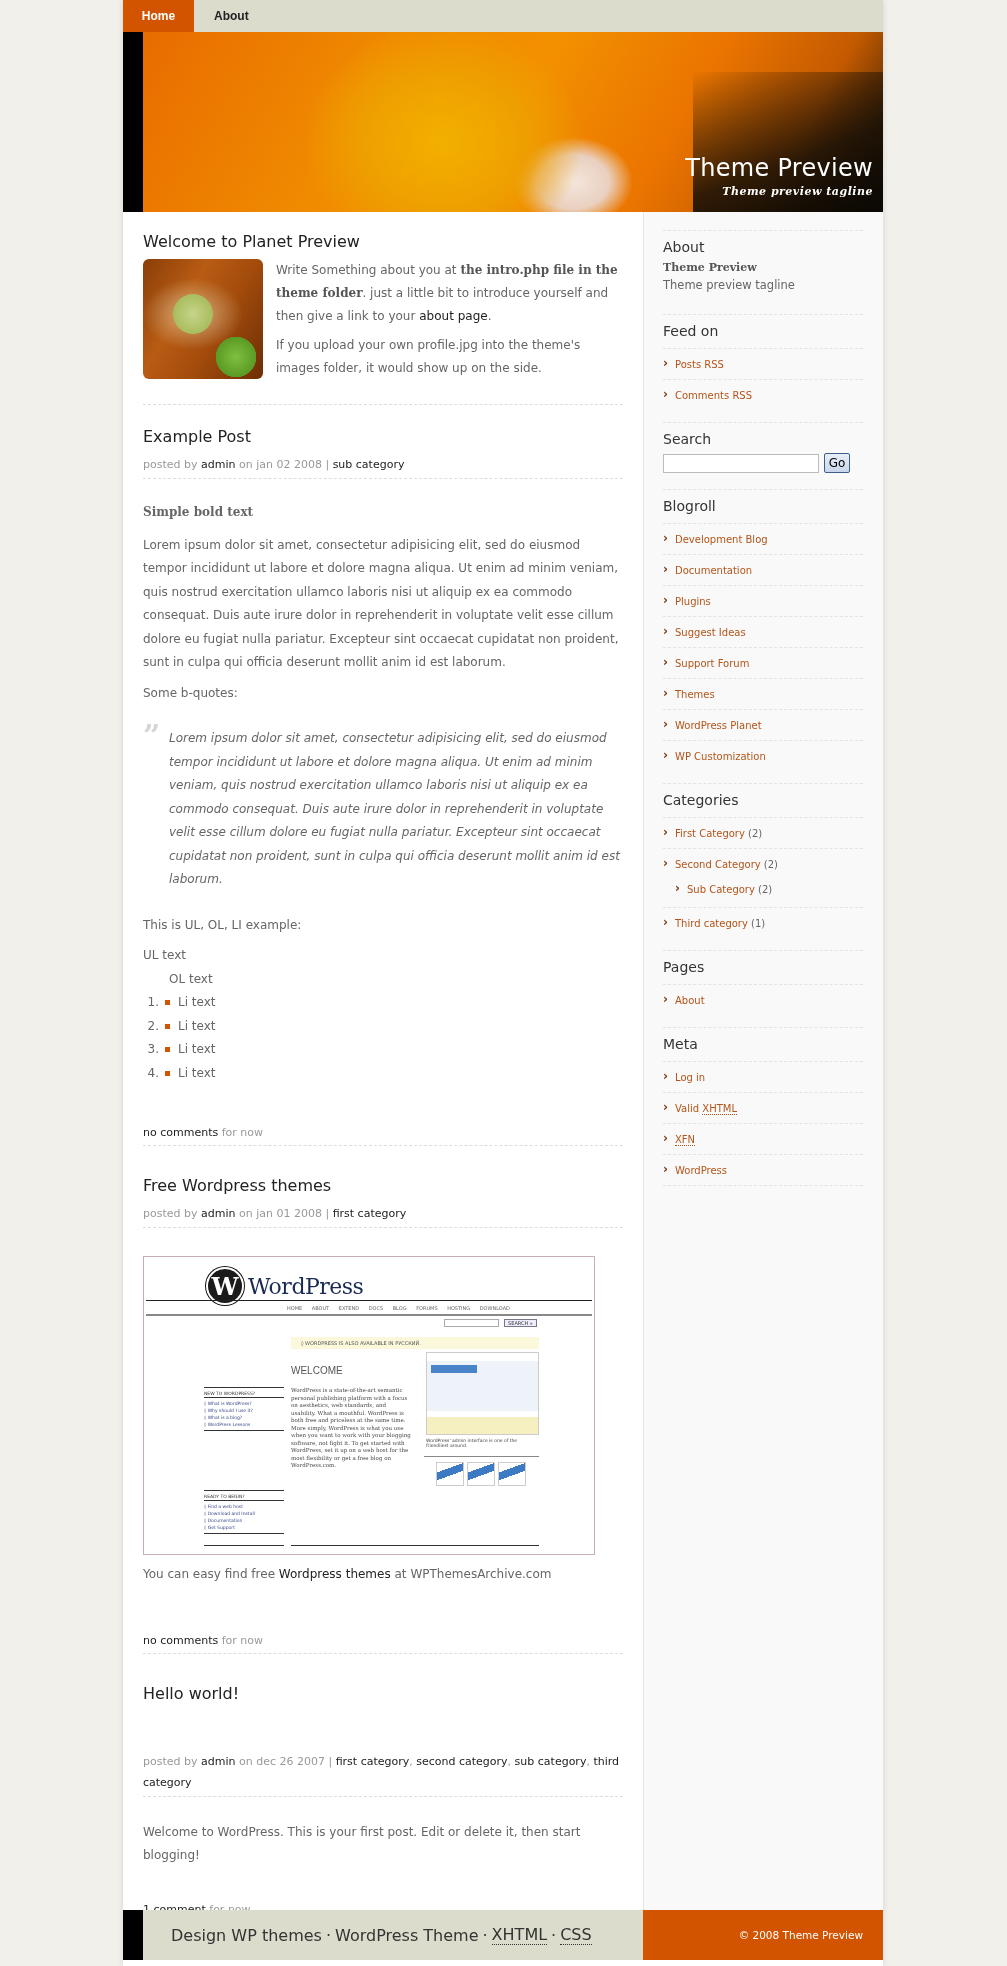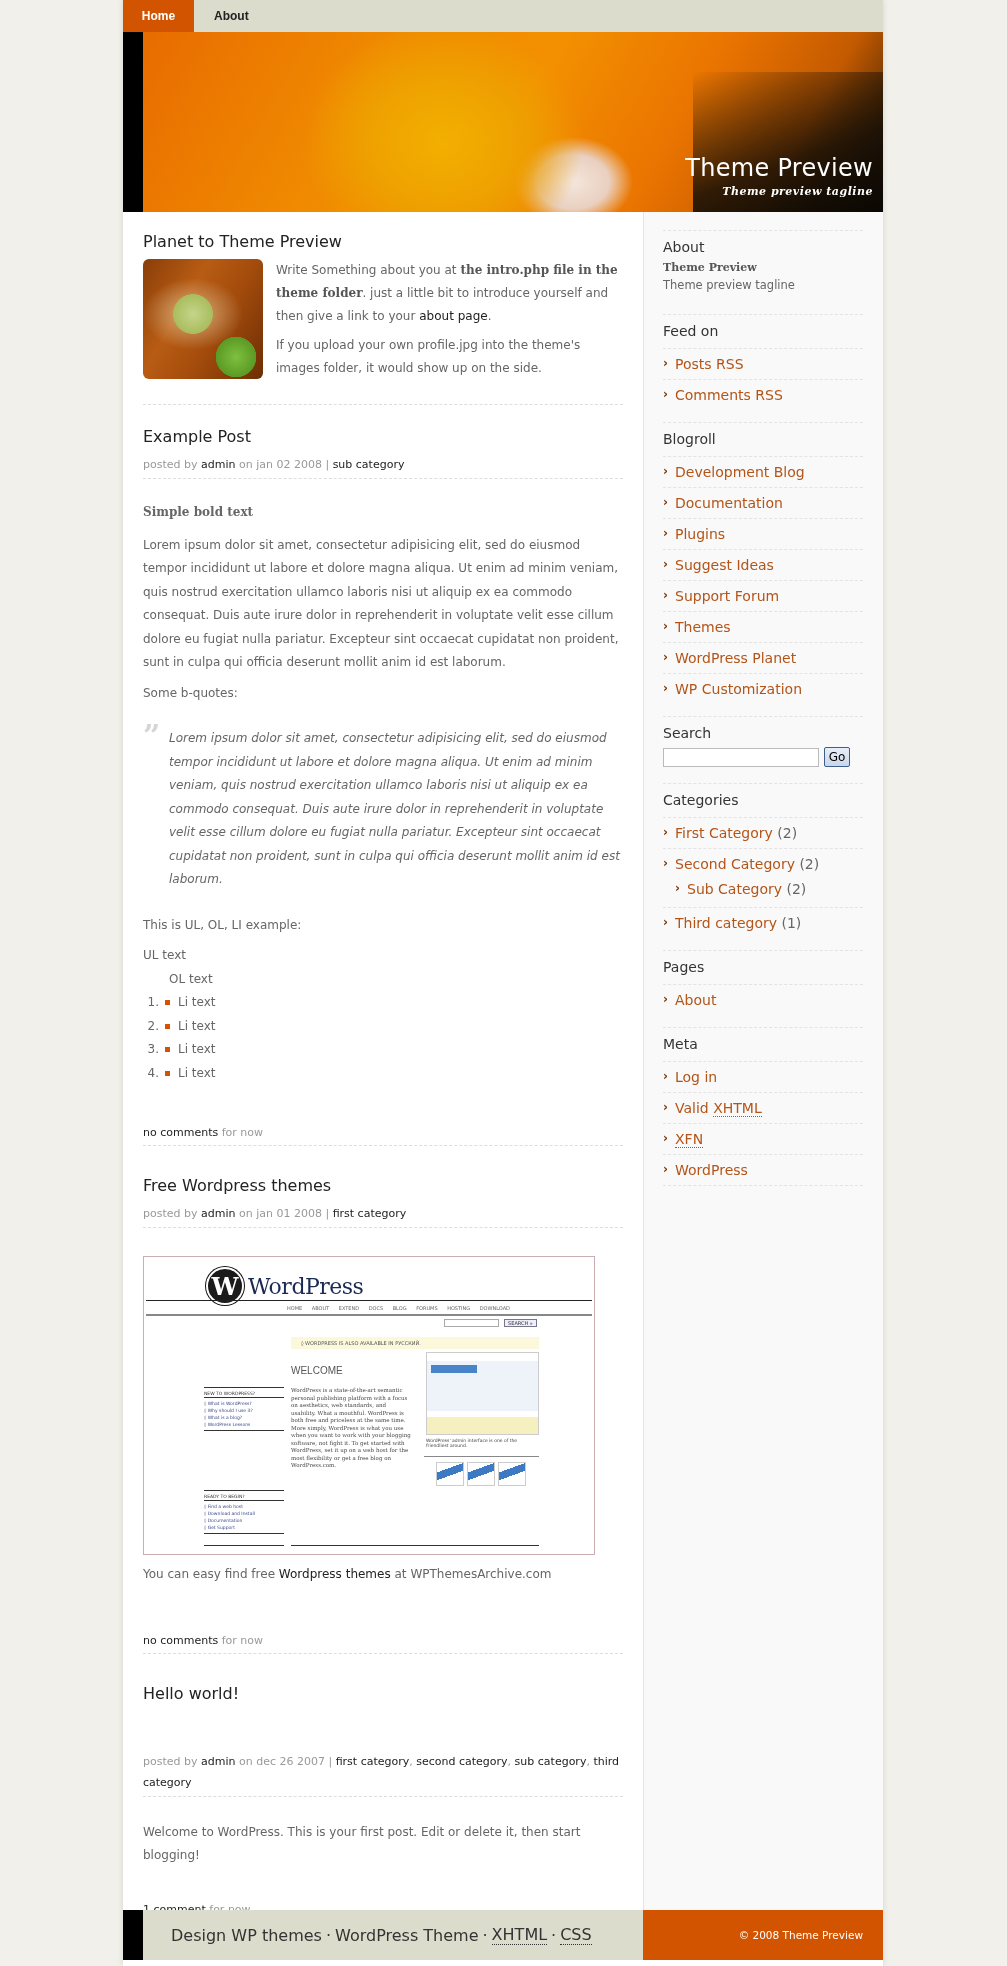--- a/index.html
+++ b/index.html
@@ -172,21 +172,21 @@
   .widget { border-top: 1px dashed #e3e3e3; padding-top: 8px; margin-bottom: 14px; }
   .widget-title {
     font-family: "DejaVu Sans", sans-serif; font-size: 14px; color: #333; font-weight: normal;
     padding-bottom: 9px; border-bottom: 1px dashed #e3e3e3;
   }
   .widget-title.plain { border-bottom: none; padding-bottom: 6px; }
   .about-name { font-family: "DejaVu Serif", serif; font-weight: bold; font-size: 11px; color: #555; margin-bottom: 4px; }
   .about-tag { font-size: 11.5px; color: #666; padding-bottom: 8px; }
   .sb-list { list-style: none; }
   .sb-item {
-    font-size: 14px; color: #b35418; padding: 7px 0 6px 12px;
+    font-size: 10px; color: #b35418; padding: 7px 0 6px 12px;
     border-bottom: 1px dashed #e3e3e3;
     position: relative; line-height: 17px;
     cursor: pointer;
   }
   .sb-item::before {
     content: "›"; position: absolute; left: 0; top: 6px; color: #7a3a10; font-weight: bold; font-size: 12px;
   }
   .sb-item .count { color: #666; }
   .sb-item.sub { border-bottom: none; padding-left: 24px; padding-top: 2px; }
   .sb-item.sub::before { left: 12px; top: 1px; }
@@ -228,21 +228,21 @@
   <div id="header">
     <div id="header-img"></div>
     <div id="header-petal-dark"></div>
     <a id="site-title">Theme Preview</a>
     <div id="site-tagline">Theme preview tagline</div>
   </div>
 
   <div id="main-wrap">
     <div id="content">
 
-      <h2 class="post-title">Planet to Theme Preview</h2>
+      <h2 class="post-title">Welcome to Planet Preview</h2>
       <div class="intro">
         <div class="profile-pic"></div>
         <div class="intro-text">
           <p><span>Write Something about you at </span><b>the intro.php file in the theme folder</b><span>. just a little bit to introduce yourself and then give a link to your </span><a class="dark-link">about page</a><span>.</span></p>
           <p>If you upload your own profile.jpg into the theme's images folder, it would show up on the side.</p>
         </div>
       </div>
 
       <div class="post">
         <h2 class="post-title">Example Post</h2>
@@ -348,39 +348,39 @@
 
       <div class="widget">
         <h3 class="widget-title">Feed on</h3>
         <ul class="sb-list">
           <li class="sb-item">Posts RSS</li>
           <li class="sb-item nobottom">Comments RSS</li>
         </ul>
       </div>
 
       <div class="widget">
+        <h3 class="widget-title plain">Search</h3>
+        <div class="search-row">
+          <input class="search-input" type="text" value="" style="">
+          <button class="search-go">Go</button>
+        </div>
+      </div>
+
+      <div class="widget">
         <h3 class="widget-title">Blogroll</h3>
         <ul class="sb-list">
           <li class="sb-item">Development Blog</li>
           <li class="sb-item">Documentation</li>
           <li class="sb-item">Plugins</li>
           <li class="sb-item">Suggest Ideas</li>
           <li class="sb-item">Support Forum</li>
           <li class="sb-item">Themes</li>
           <li class="sb-item">WordPress Planet</li>
           <li class="sb-item nobottom">WP Customization</li>
         </ul>
-      </div>
-
-      <div class="widget">
-        <h3 class="widget-title plain">Search</h3>
-        <div class="search-row">
-          <input class="search-input" type="text" value="" style="">
-          <button class="search-go">Go</button>
-        </div>
       </div>
 
       <div class="widget">
         <h3 class="widget-title">Categories</h3>
         <ul class="sb-list">
           <li class="sb-item"><span>First Category</span> <span class="count">(2)</span></li>
           <li class="sb-item" style="border-bottom:none"><span>Second Category</span> <span class="count">(2)</span></li>
           <li class="sb-item sub" style="border-bottom:1px dashed #e3e3e3; padding-bottom:9px"><span>Sub Category</span> <span class="count">(2)</span></li>
           <li class="sb-item nobottom"><span>Third category</span> <span class="count">(1)</span></li>
         </ul>

